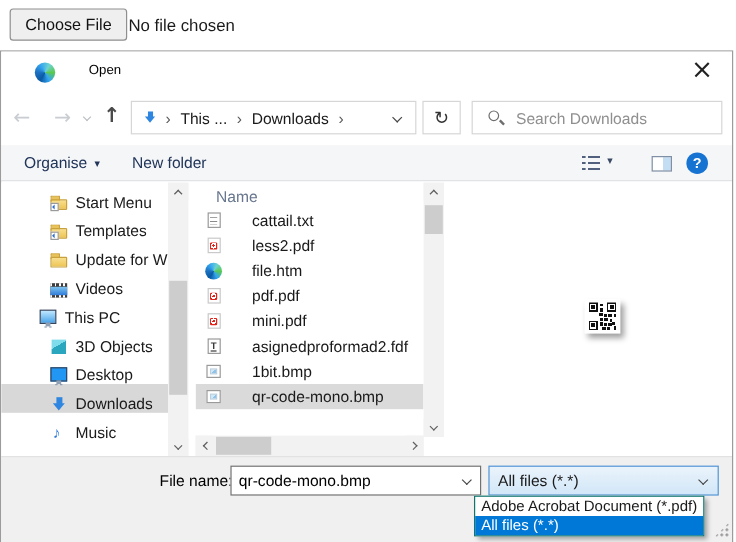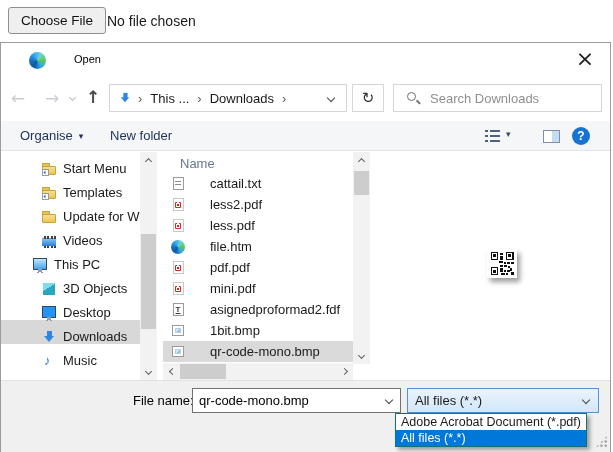--- a/index.html
+++ b/index.html
@@ -276,24 +276,20 @@
         <div id="filerows">
             <div class="file-row">
               <span class="ic ic-txt"></span>
               <span>cattail.txt</span>
             </div>
             <div class="file-row">
               <span class="ic ic-pdf"></span>
               <span>less2.pdf</span>
             </div>
             <div class="file-row">
-              <span class="ic ic-pdf"></span>
-              <span>less.pdf</span>
-            </div>
-            <div class="file-row">
               <span class="ic ic-edge-s"></span>
               <span>file.htm</span>
             </div>
             <div class="file-row">
               <span class="ic ic-pdf"></span>
               <span>pdf.pdf</span>
             </div>
             <div class="file-row">
               <span class="ic ic-pdf"></span>
               <span>mini.pdf</span>

